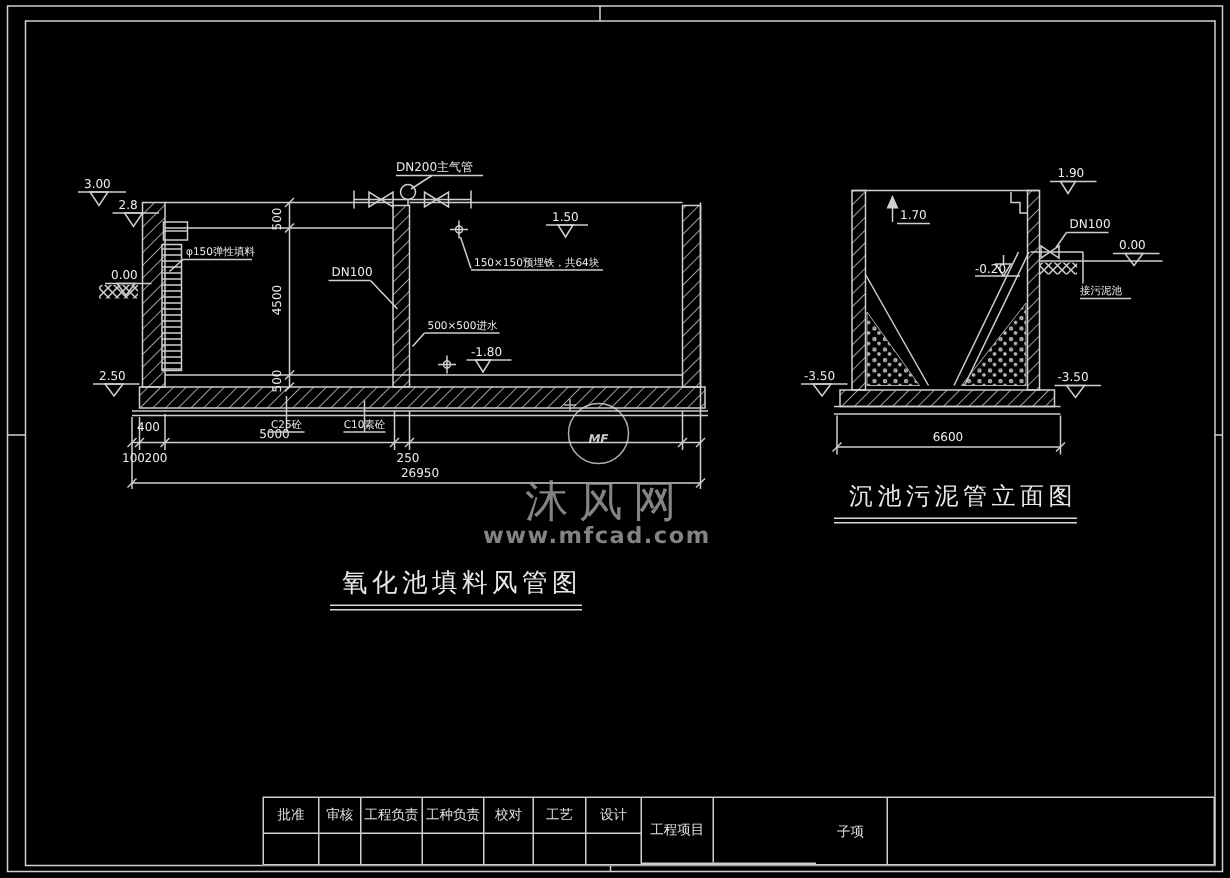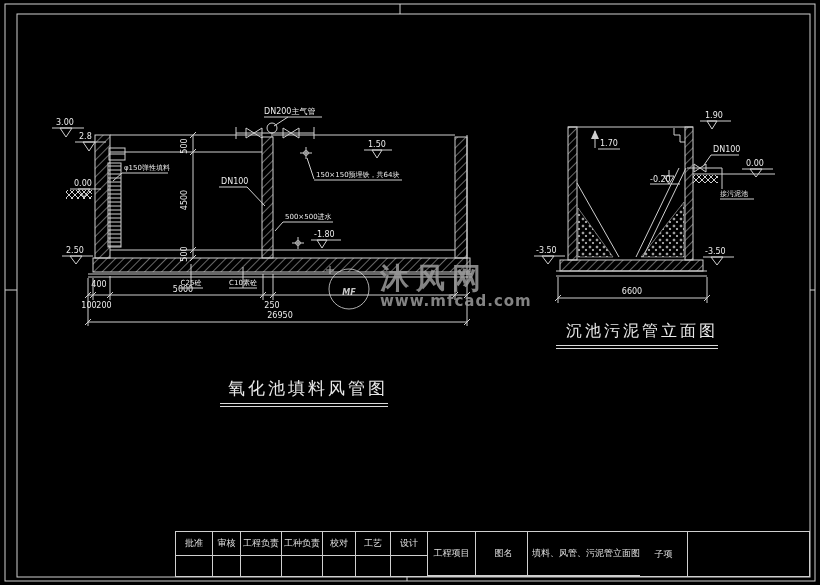--- a/index.html
+++ b/index.html
@@ -12,22 +12,22 @@
   svg rect.rungs{fill:url(#rungs);}
   svg polygon.dots{fill:url(#dots);stroke:#bdbdbd;stroke-width:.6;}
   svg polygon.solid{fill:#cfcfcf;stroke:none;}
   svg polygon.open{fill:none;}
   svg text{stroke:none;fill:#ececec;font-size:8px;font-family:"DejaVu Sans",sans-serif;}
   svg text.sm{font-size:7px;}
   .dwg-title{position:absolute;text-align:right;font-size:17px;letter-spacing:3px;
              border-bottom:4px double #d9d9d9;padding-bottom:3px;white-space:nowrap;margin-top:14px;}
   
   .wm{position:absolute;left:322px;top:260px;display:flex;align-items:center;gap:6px;
-      color:#9b9b9b;opacity:.85;}
-  .wm-brand{font-size:29px;letter-spacing:7px;font-weight:bold;line-height:1;white-space:nowrap;}
+      color:#9b9b9b;opacity:.85;flex-direction:column;}
+  .wm-brand{font-size:29px;letter-spacing:7px;font-weight:normal;line-height:1;white-space:nowrap;margin-left:28px;}
   .wm-url{font-size:15px;font-weight:bold;letter-spacing:1px;line-height:1.1;}
   
   .tb{position:absolute;left:175px;top:531px;width:635px;height:46px;box-sizing:border-box;
       border:1px solid #cfcfcf;display:flex;font-size:9px;color:#e0e0e0;background:#000;}
   .tb *{box-sizing:border-box;}
   .tb-roles{width:252px;display:flex;flex-direction:column;}
   .tb-roles .r1{height:24px;display:flex;text-align:center;}
   .tb-roles .r2{flex:1;display:flex;}
   .tb-cell{border-right:1px solid #cfcfcf;display:flex;align-items:center;justify-content:center;
            overflow:hidden;white-space:nowrap;}
@@ -325,23 +325,19 @@
       <div class="tb-cell" style="width:35px"></div>
       <div class="tb-cell" style="width:37px"></div>
     </div>
   </div>
   <div class="tb-mid">
     <div class="tb-row">
       <div class="tb-lab">工程项目</div>
       <div class="tb-val"></div>
     </div>
     <div class="tb-row">
-      <div class="tb-lab">图名</div>
-      <div class="tb-val">填料、风管、污泥管立面图</div>
-    </div>
-    <div class="tb-row">
       <div class="tb-lab">子项</div>
       <div class="tb-val"></div>
     </div>
   </div>
 </div>
 
 </div>
 
 </body></html>

